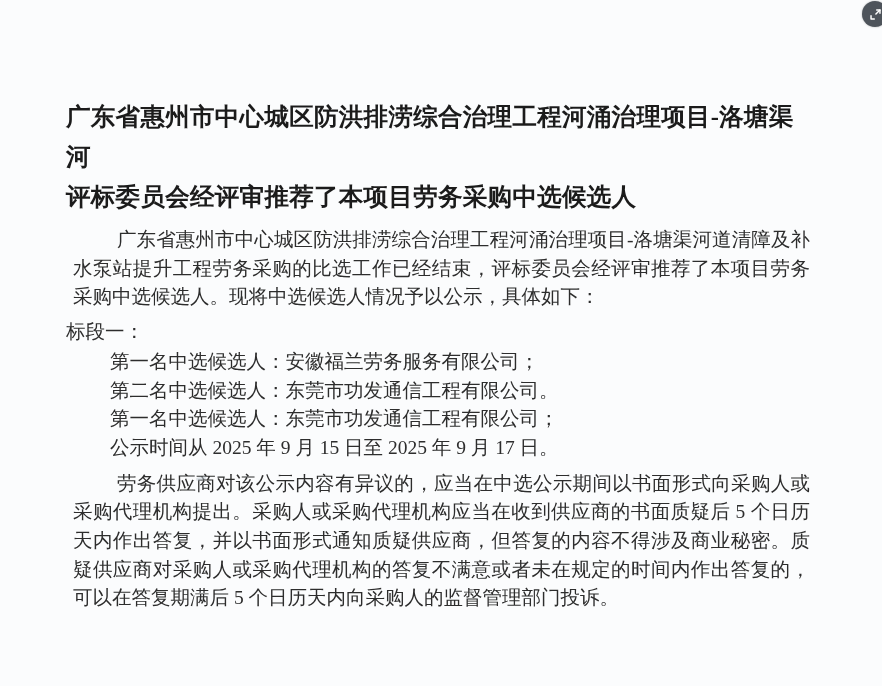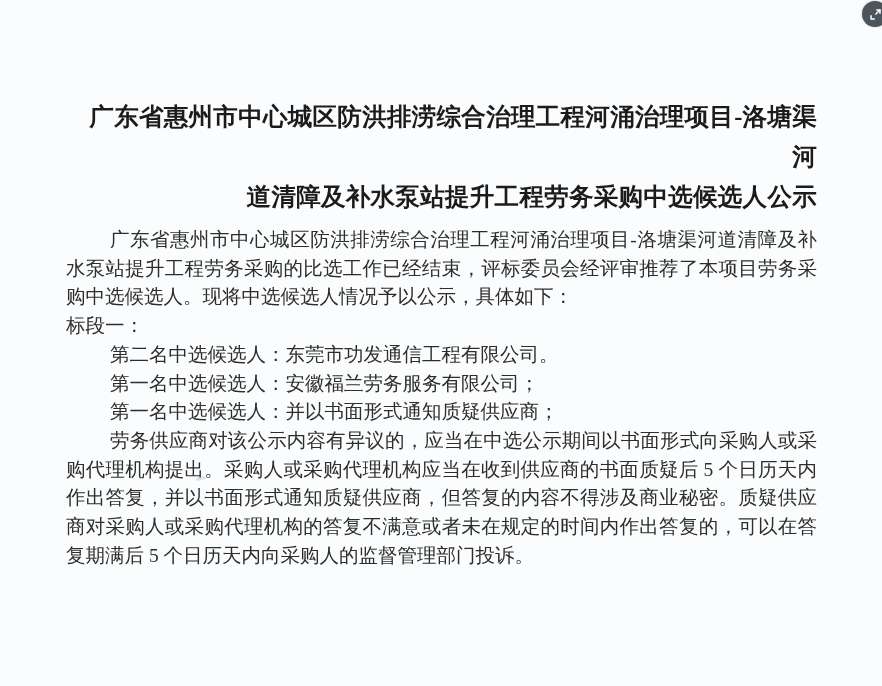--- a/index.html
+++ b/index.html
@@ -17,35 +17,35 @@
     left: 66px;
     top: 0;
     width: 751px;
     color: #2d2d2d;
   }
   .doc-title {
     margin: 97px 0 9px 0;
     font-size: 24.5px;
     font-weight: 700;
     line-height: 40px;
-    text-align: right;
+    text-align: left;
     color: #1b1b1b;
     letter-spacing: 0.3px;
   }
   .title-line { display: block; }
   .body-text {
     font-size: 19.5px;
     line-height: 28.7px;
   }
   .para {
-    margin: 0;
+    margin: 7px;
     text-indent: 44px;
     text-align: justify;
   }
-  .section-label { text-align: left; }
+  .section-label { text-align: left; font-family: Liberation Mono, monospace; }
   .indent-line { padding-left: 44px; }
   .corner-button {
     position: absolute;
     top: 1px;
     right: -6px;
     width: 26px;
     height: 26px;
     border-radius: 50%;
     background: #4e545b;
     border: none;
@@ -69,34 +69,35 @@
     opacity: 0.55;
   }
 </style>
 </head>
 <body>
 
 <div class="page">
 
   <h1 class="doc-title">
     <span class="title-line">广东省惠州市中心城区防洪排涝综合治理工程河涌治理项目-洛塘渠河</span>
-    <span class="title-line">道清障及补水泵站提升工程劳务采购中选候选人公示</span>
+    <span class="title-line">评标委员会经评审推荐了本项目劳务采购中选候选人</span>
   </h1>
 
   <div class="body-text">
 
     <p class="para">广东省惠州市中心城区防洪排涝综合治理工程河涌治理项目-洛塘渠河道清障及补水泵站提升工程劳务采购的比选工作已经结束，评标委员会经评审推荐了本项目劳务采购中选候选人。现将中选候选人情况予以公示，具体如下：</p>
 
     <div class="section-label">标段一：</div>
+    <div class="indent-line">第一名中选候选人：安徽福兰劳务服务有限公司；</div>
     <div class="indent-line">第二名中选候选人：东莞市功发通信工程有限公司。</div>
-    <div class="indent-line">第一名中选候选人：安徽福兰劳务服务有限公司；</div>
 
-    <div class="indent-line">第一名中选候选人：并以书面形式通知质疑供应商；</div>
+    <div class="indent-line">第一名中选候选人：东莞市功发通信工程有限公司；</div>
 
 
+    <div class="indent-line">公示时间从 2025 年 9 月 15 日至 2025 年 9 月 17 日。</div>
 
     <p class="para">劳务供应商对该公示内容有异议的，应当在中选公示期间以书面形式向采购人或采购代理机构提出。采购人或采购代理机构应当在收到供应商的书面质疑后 5 个日历天内作出答复，并以书面形式通知质疑供应商，但答复的内容不得涉及商业秘密。质疑供应商对采购人或采购代理机构的答复不满意或者未在规定的时间内作出答复的，可以在答复期满后 5 个日历天内向采购人的监督管理部门投诉。</p>
 
   </div>
 </div>
 
 <div class="smudge"></div>
 
 <button class="corner-button" aria-label="expand">
   <svg width="13" height="13" viewBox="0 0 16 16" fill="none" stroke="#ffffff" stroke-width="1.8" stroke-linecap="round" stroke-linejoin="round">

